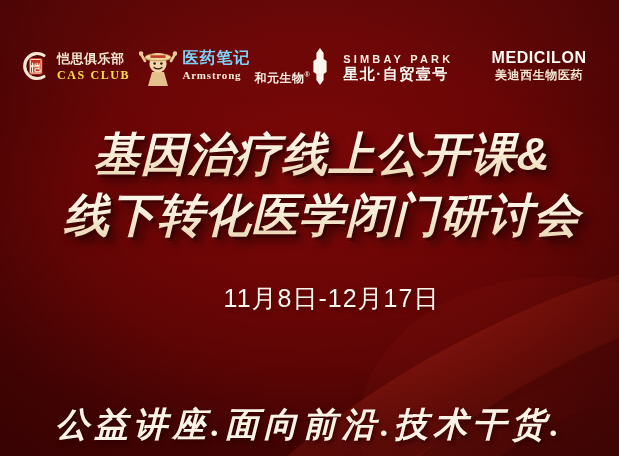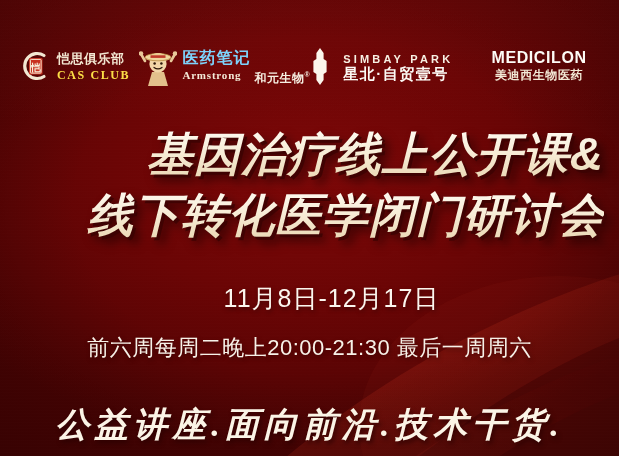--- a/index.html
+++ b/index.html
@@ -179,21 +179,21 @@
     letter-spacing: 1.5px;
     margin-top: 5px;
     white-space: nowrap;
   }
 
   
   .headline {
     position: absolute;
     left: 0; right: 15px;
     top: 124px;
-    text-align: right;
+    text-align: center;
     z-index: 6;
     margin-left: 40px;
   }
   .headline-line {
     font-size: 46px;
     font-weight: bold;
     line-height: 1.32;
     letter-spacing: 1px;
     font-style: italic;
     color: #f6ead2;
@@ -349,17 +349,16 @@
     </div>
 
   </div>
 
   <div class="headline">
     <div class="headline-line">基因治疗线上公开课&amp;</div>
     <div class="headline-line">线下转化医学闭门研讨会</div>
   </div>
 
   <div class="date-main">11月8日-12月17日</div>
-  <div class="date-sub">前六周每周二晚上20:00-21:30  最后一周周六</div>
 
   <div class="tagline">公益讲座.面向前沿.技术干货.</div>
 
 </div>
 
 </body></html>

